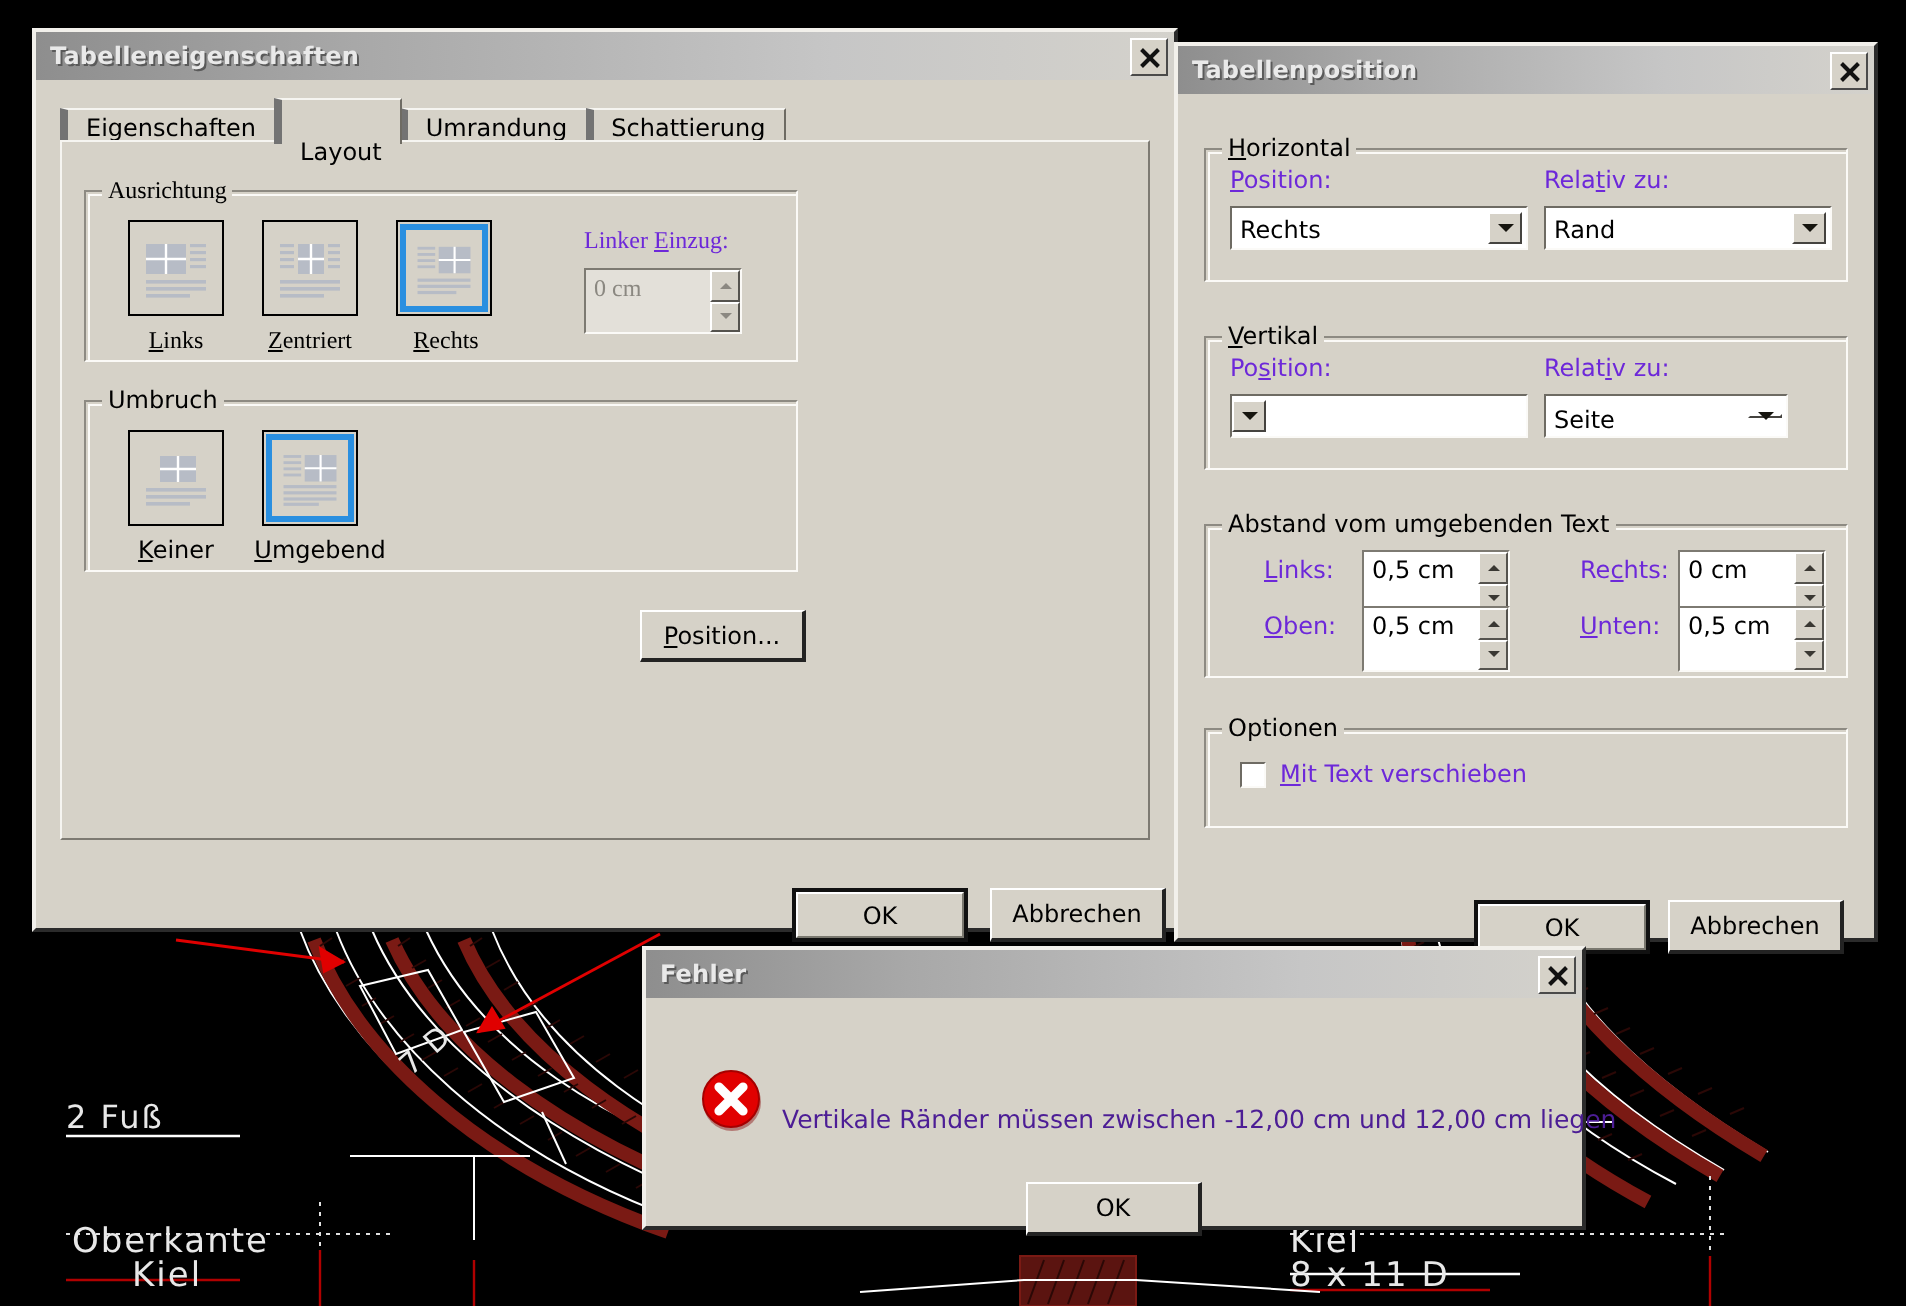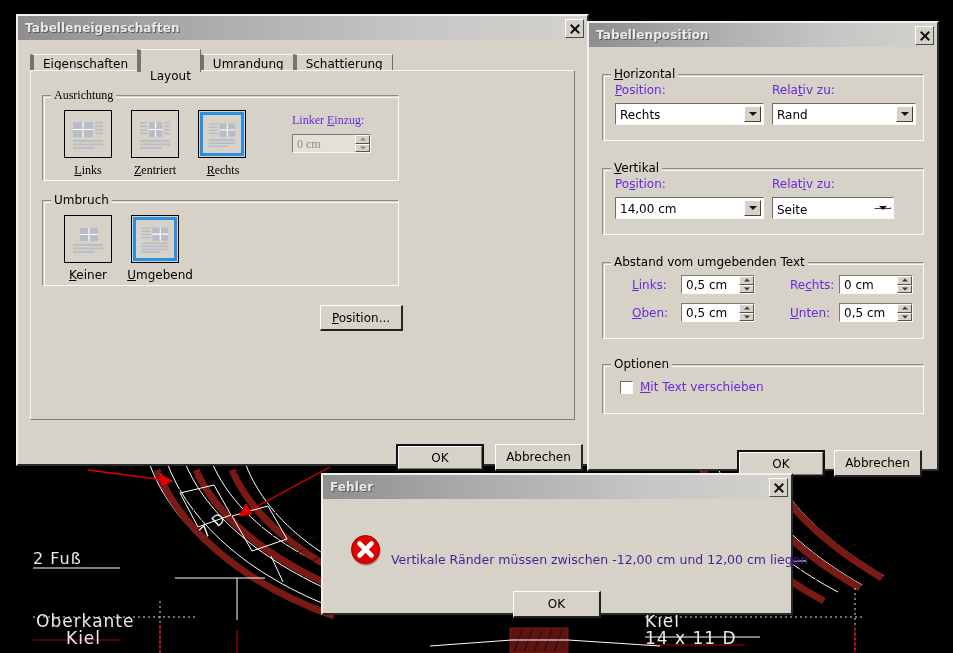--- a/index.html
+++ b/index.html
@@ -116,21 +116,21 @@
     position:absolute; font-size:12px; color:#000; text-align:center; white-space:nowrap;
   }
   .icaption u { text-decoration:underline; }
 
   
   .lbl { position:absolute; font-size:12px; color:#6d28d9; white-space:nowrap; }
   .lbl u { text-decoration:underline; }
 
   
   .spin {
-    position:absolute; height:19px; box-sizing:border-box;
+    position:absolute; height:33px; box-sizing:border-box;
     background:#ffffff;
     border-top:1px solid #7d7a72; border-left:1px solid #7d7a72;
     border-right:1px solid #fbfaf7; border-bottom:1px solid #fbfaf7;
     display:flex; align-items:stretch;
   }
   .spin.disabled { background:#e3e0d9; }
   .spin .sval {
     flex:1; font-size:12px; color:#000; padding:1px 3px 0 4px; line-height:16px;
     overflow:hidden; white-space:nowrap;
   }
@@ -281,21 +281,21 @@
         <path d="M514 652 l8 -22 M524 652 l8 -22 M534 652 l8 -22 M544 652 l8 -22 M554 652 l8 -22"></path>
       </g>
       <path d="M430 646 L512 640 L568 640 L660 646" stroke="#ffffff" fill="none"></path>
     </svg>
 
     <div class="cad-label" style="left:196px;top:528px;font-size:15px;transform:rotate(-42deg);transform-origin:left top;">7 D</div>
     <div class="cad-label" style="left:33px;top:549px;font-size:16px;">2 Fuß</div>
     <div class="cad-label" style="left:36px;top:611px;font-size:17px;">Oberkante</div>
     <div class="cad-label" style="left:66px;top:628px;font-size:17px;">Kiel</div>
     <div class="cad-label" style="left:645px;top:611px;font-size:17px;">Kiel</div>
-    <div class="cad-label" style="left:645px;top:628px;font-size:17px;">14 x 11  D</div>
+    <div class="cad-label" style="left:645px;top:628px;font-size:17px;">8 x 11  D</div>
   </div>
 
   <div class="win" style="left:16px; top:14px; width:573px; height:452px;">
     <div class="titlebar">
       <div class="ttl">Tabelleneigenschaften</div>
       <div class="closebtn"></div>
     </div>
 
     <div class="wbody" style="position:absolute;left:0;top:24px;right:0;bottom:0;">
 
@@ -475,21 +475,20 @@
           </div>
         </div>
       </div>
 
       <div class="group" style="left:13px; top:114px; width:322px; height:74px;">
         <div class="frame"></div>
         <div class="glabel"><u>V</u>ertikal</div>
         <div class="gcontent">
           <div class="lbl" style="left:13px; top:9px;">Po<u>s</u>ition:</div>
           <div class="combo" style="left:13px; top:29px; width:149px;">
-            <div class="cval">14,00 cm</div>
             <div class="carrow"></div>
           </div>
           <div class="lbl" style="left:170px; top:9px;">Relat<u>i</u>v zu:</div>
           <div class="combo" style="left:170px; top:29px; width:122px;align-items:center;">
             <div class="cval">Seite</div>
             <div class="carrow"></div>
           </div>
         </div>
       </div>
 

